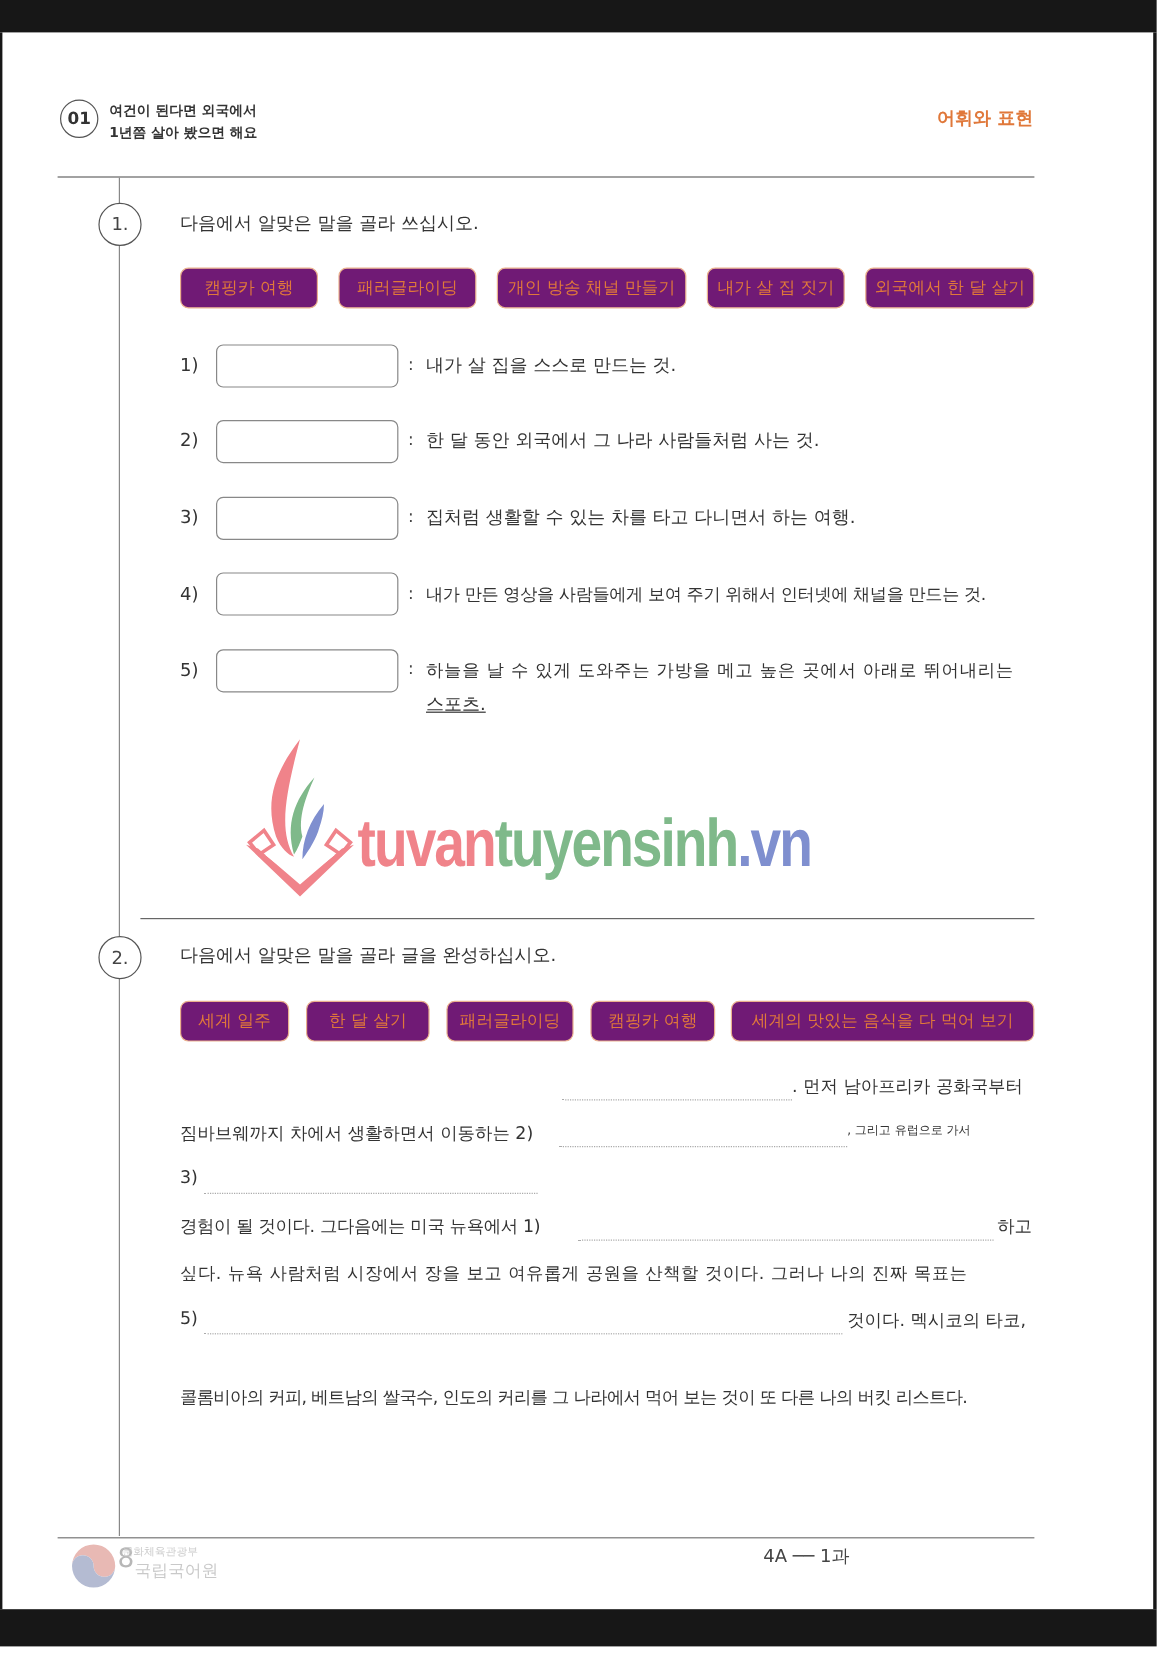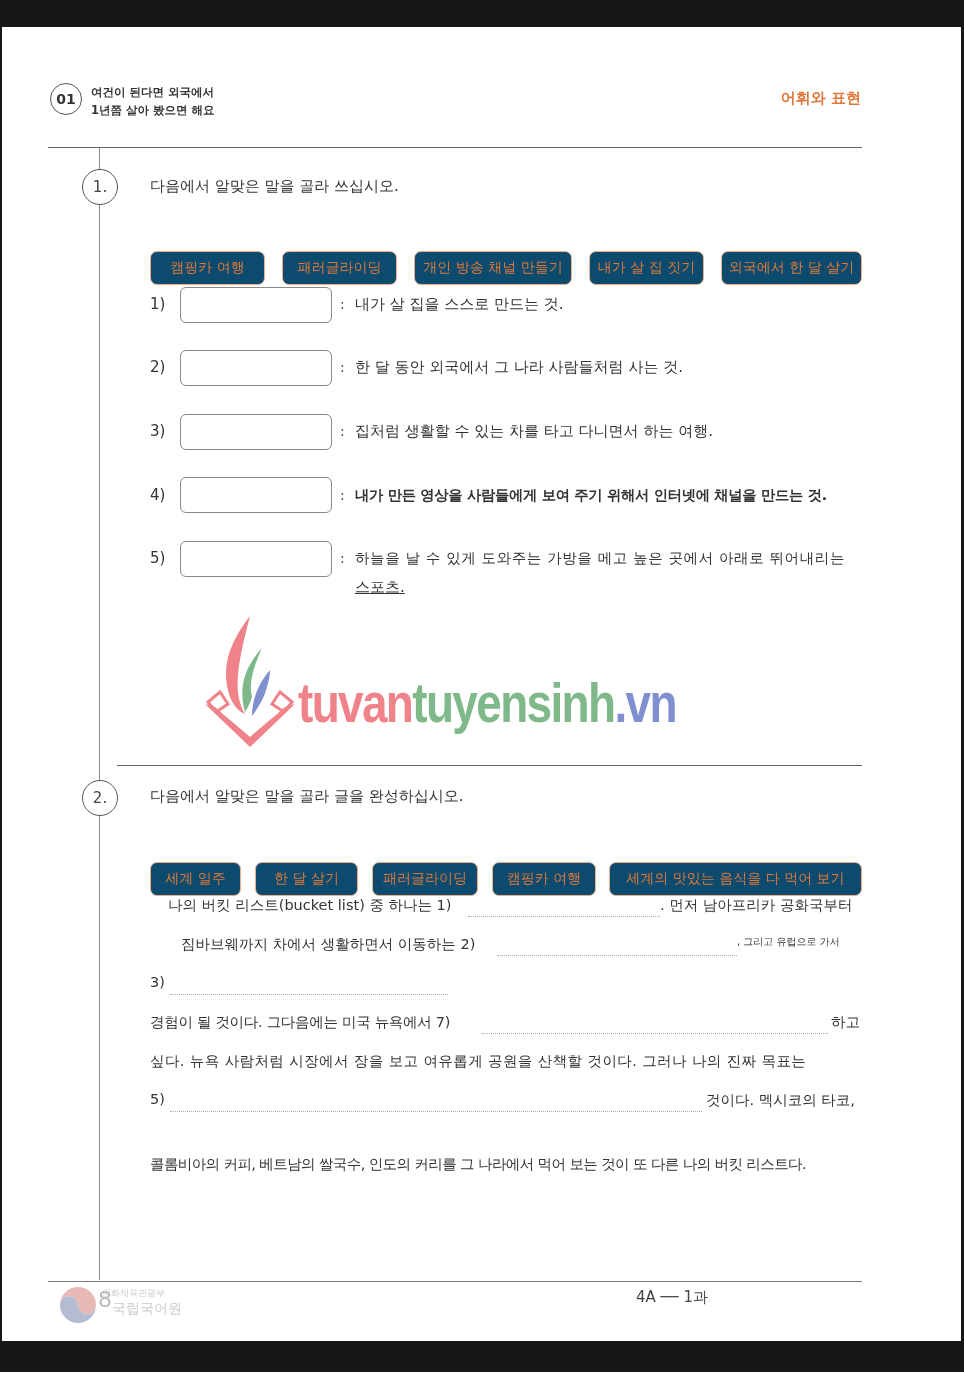--- a/index.html
+++ b/index.html
@@ -19,22 +19,22 @@
   .vline { position:absolute; left:99px; top:148px; width:1px; height:1132px; background:#888; }
   .hr-mid { position:absolute; left:117px; top:765px; width:745px; height:1px; background:#666; }
   .hr-bot { position:absolute; left:48px; top:1281px; width:814px; height:1px; background:#777; }
 
   .qnum { position:absolute; width:36px; height:36px; border:1.2px solid #555; border-radius:50%;
           background:#fff; box-sizing:border-box; display:flex; align-items:center; justify-content:center;
           font-size:15px; color:#444; }
   .qtext { position:absolute; font-size:15px; color:#333; }
 
   .tag { position:absolute; height:34px; box-sizing:border-box; border:1.3px solid #eab08e;
-         background:#0c4a6e; border-radius:7px; color:#e0783a; font-size:14px;
-         display:flex; align-items:center; justify-content:center; white-space:nowrap;margin-top:28px; }
+         background:#701a75; border-radius:7px; color:#e0783a; font-size:14px;
+         display:flex; align-items:center; justify-content:center; white-space:nowrap; }
 
   .item-num { position:absolute; left:150px; font-size:15px; color:#333; }
   .answer-box { position:absolute; left:180px; width:152px; height:36px; border:1.2px solid #888;
                 border-radius:6px; box-sizing:border-box; background:#fff; }
   .colon { position:absolute; left:340px; font-size:14px; color:#444; }
   .def { position:absolute; left:355px; font-size:15px; color:#333; white-space:nowrap; }
 
   .para-line { position:absolute; left:150px; width:712px; font-size:15px; color:#333; white-space:nowrap; height:22px; }
   .blank { position:absolute; height:0; border-bottom:1px dotted #aaa; }
   .seg { position:absolute; white-space:nowrap; }
@@ -82,21 +82,21 @@
 <div class="def" style="top:358px;">한 달 동안 외국에서 그 나라 사람들처럼 사는 것.</div>
 
 <div class="item-num" style="top:422px;">3)</div>
 <div class="answer-box" style="top:414px;"></div>
 <div class="colon" style="top:423px;">:</div>
 <div class="def" style="top:422px;">집처럼 생활할 수 있는 차를 타고 다니면서 하는 여행.</div>
 
 <div class="item-num" style="top:486px;">4)</div>
 <div class="answer-box" style="top:477px;"></div>
 <div class="colon" style="top:487px;">:</div>
-<div class="def" style="top:486px;font-size:14.3px;letter-spacing:-0.3px;font-weight:bold;">내가 만든 영상을 사람들에게 보여 주기 위해서 인터넷에 채널을 만드는 것.</div>
+<div class="def" style="top:486px;font-size:14.3px;letter-spacing:-0.3px;">내가 만든 영상을 사람들에게 보여 주기 위해서 인터넷에 채널을 만드는 것.</div>
 
 <div class="item-num" style="top:549px;">5)</div>
 <div class="answer-box" style="top:541px;"></div>
 <div class="colon" style="top:550px;">:</div>
 <div class="def" style="top:549px;font-size:14.5px;letter-spacing:0.6px;">하늘을 날 수 있게 도와주는 가방을 메고 높은 곳에서 아래로 뛰어내리는</div>
 <div class="def" style="top:578px;text-decoration:underline;">스포츠.</div>
 
 <div class="watermark">
   <svg width="100" height="140" viewBox="0 0 100 140" style="position:absolute;left:0;top:0;">
     <path d="M50 4 C30 30, 20 55, 30 85 C34 95, 40 100, 45 102 C32 80, 38 50, 50 4 Z" fill="#f0838a"></path>
@@ -116,35 +116,34 @@
 <div class="qnum" style="left:82px;top:780px;">2.</div>
 <div class="qtext" style="left:150px;top:787px;">다음에서 알맞은 말을 골라 글을 완성하십시오.</div>
 
 <div class="tag" style="left:150px;top:834px;width:91px;">세계 일주</div>
 <div class="tag" style="left:255px;top:834px;width:103px;">한 달 살기</div>
 <div class="tag" style="left:372px;top:834px;width:106px;">패러글라이딩</div>
 <div class="tag" style="left:492px;top:834px;width:104px;">캠핑카 여행</div>
 <div class="tag" style="left:609px;top:834px;width:253px;">세계의 맛있는 음식을 다 먹어 보기</div>
 
 <div class="para-line" style="top:896px;">
-  <span class="seg" style="left:18px;font-size:14.5px;">나의 버킷 리스트(bucket list) 중 하나는 1)</span>
   <span class="blank" style="left:318px;width:192px;top:20px;"></span>
   <span class="seg" style="left:510px;font-size:14.5px;">. 먼저 남아프리카 공화국부터</span>
 </div>
-<div class="para-line" style="top:935px;margin-left:31px;">
+<div class="para-line" style="top:935px;">
   <span class="seg" style="left:0;font-size:14.5px;">짐바브웨까지 차에서 생활하면서 이동하는 2)</span>
   <span class="blank" style="left:316px;width:240px;top:20px;"></span>
   <span class="seg" style="left:556px;font-size:10px;">, 그리고 유럽으로 가서</span>
 </div>
 <div class="para-line" style="top:974px;">
   <span class="seg" style="left:0;font-size:14.5px;">3)</span>
   <span class="blank" style="left:20px;width:278px;top:20px;"></span>
 </div>
 <div class="para-line" style="top:1013px;">
-  <span class="seg" style="left:0;font-size:14.5px;letter-spacing:-0.3px;">경험이 될 것이다. 그다음에는 미국 뉴욕에서 7)</span>
+  <span class="seg" style="left:0;font-size:14.5px;letter-spacing:-0.3px;">경험이 될 것이다. 그다음에는 미국 뉴욕에서 1)</span>
   <span class="blank" style="left:332px;width:346px;top:20px;"></span>
   <span class="seg" style="left:681px;font-size:14.5px;">하고</span>
 </div>
 <div class="para-line" style="top:1052px;">
   <span class="seg" style="left:0;font-size:14.5px;letter-spacing:0.4px;">싶다. 뉴욕 사람처럼 시장에서 장을 보고 여유롭게 공원을 산책할 것이다. 그러나 나의 진짜 목표는</span>
 </div>
 <div class="para-line" style="top:1091px;">
   <span class="seg" style="left:0;font-size:14.5px;">5)</span>
   <span class="blank" style="left:20px;width:532px;top:20px;"></span>
   <span class="seg" style="left:556px;font-size:14.5px;">것이다. 멕시코의 타코,</span>

